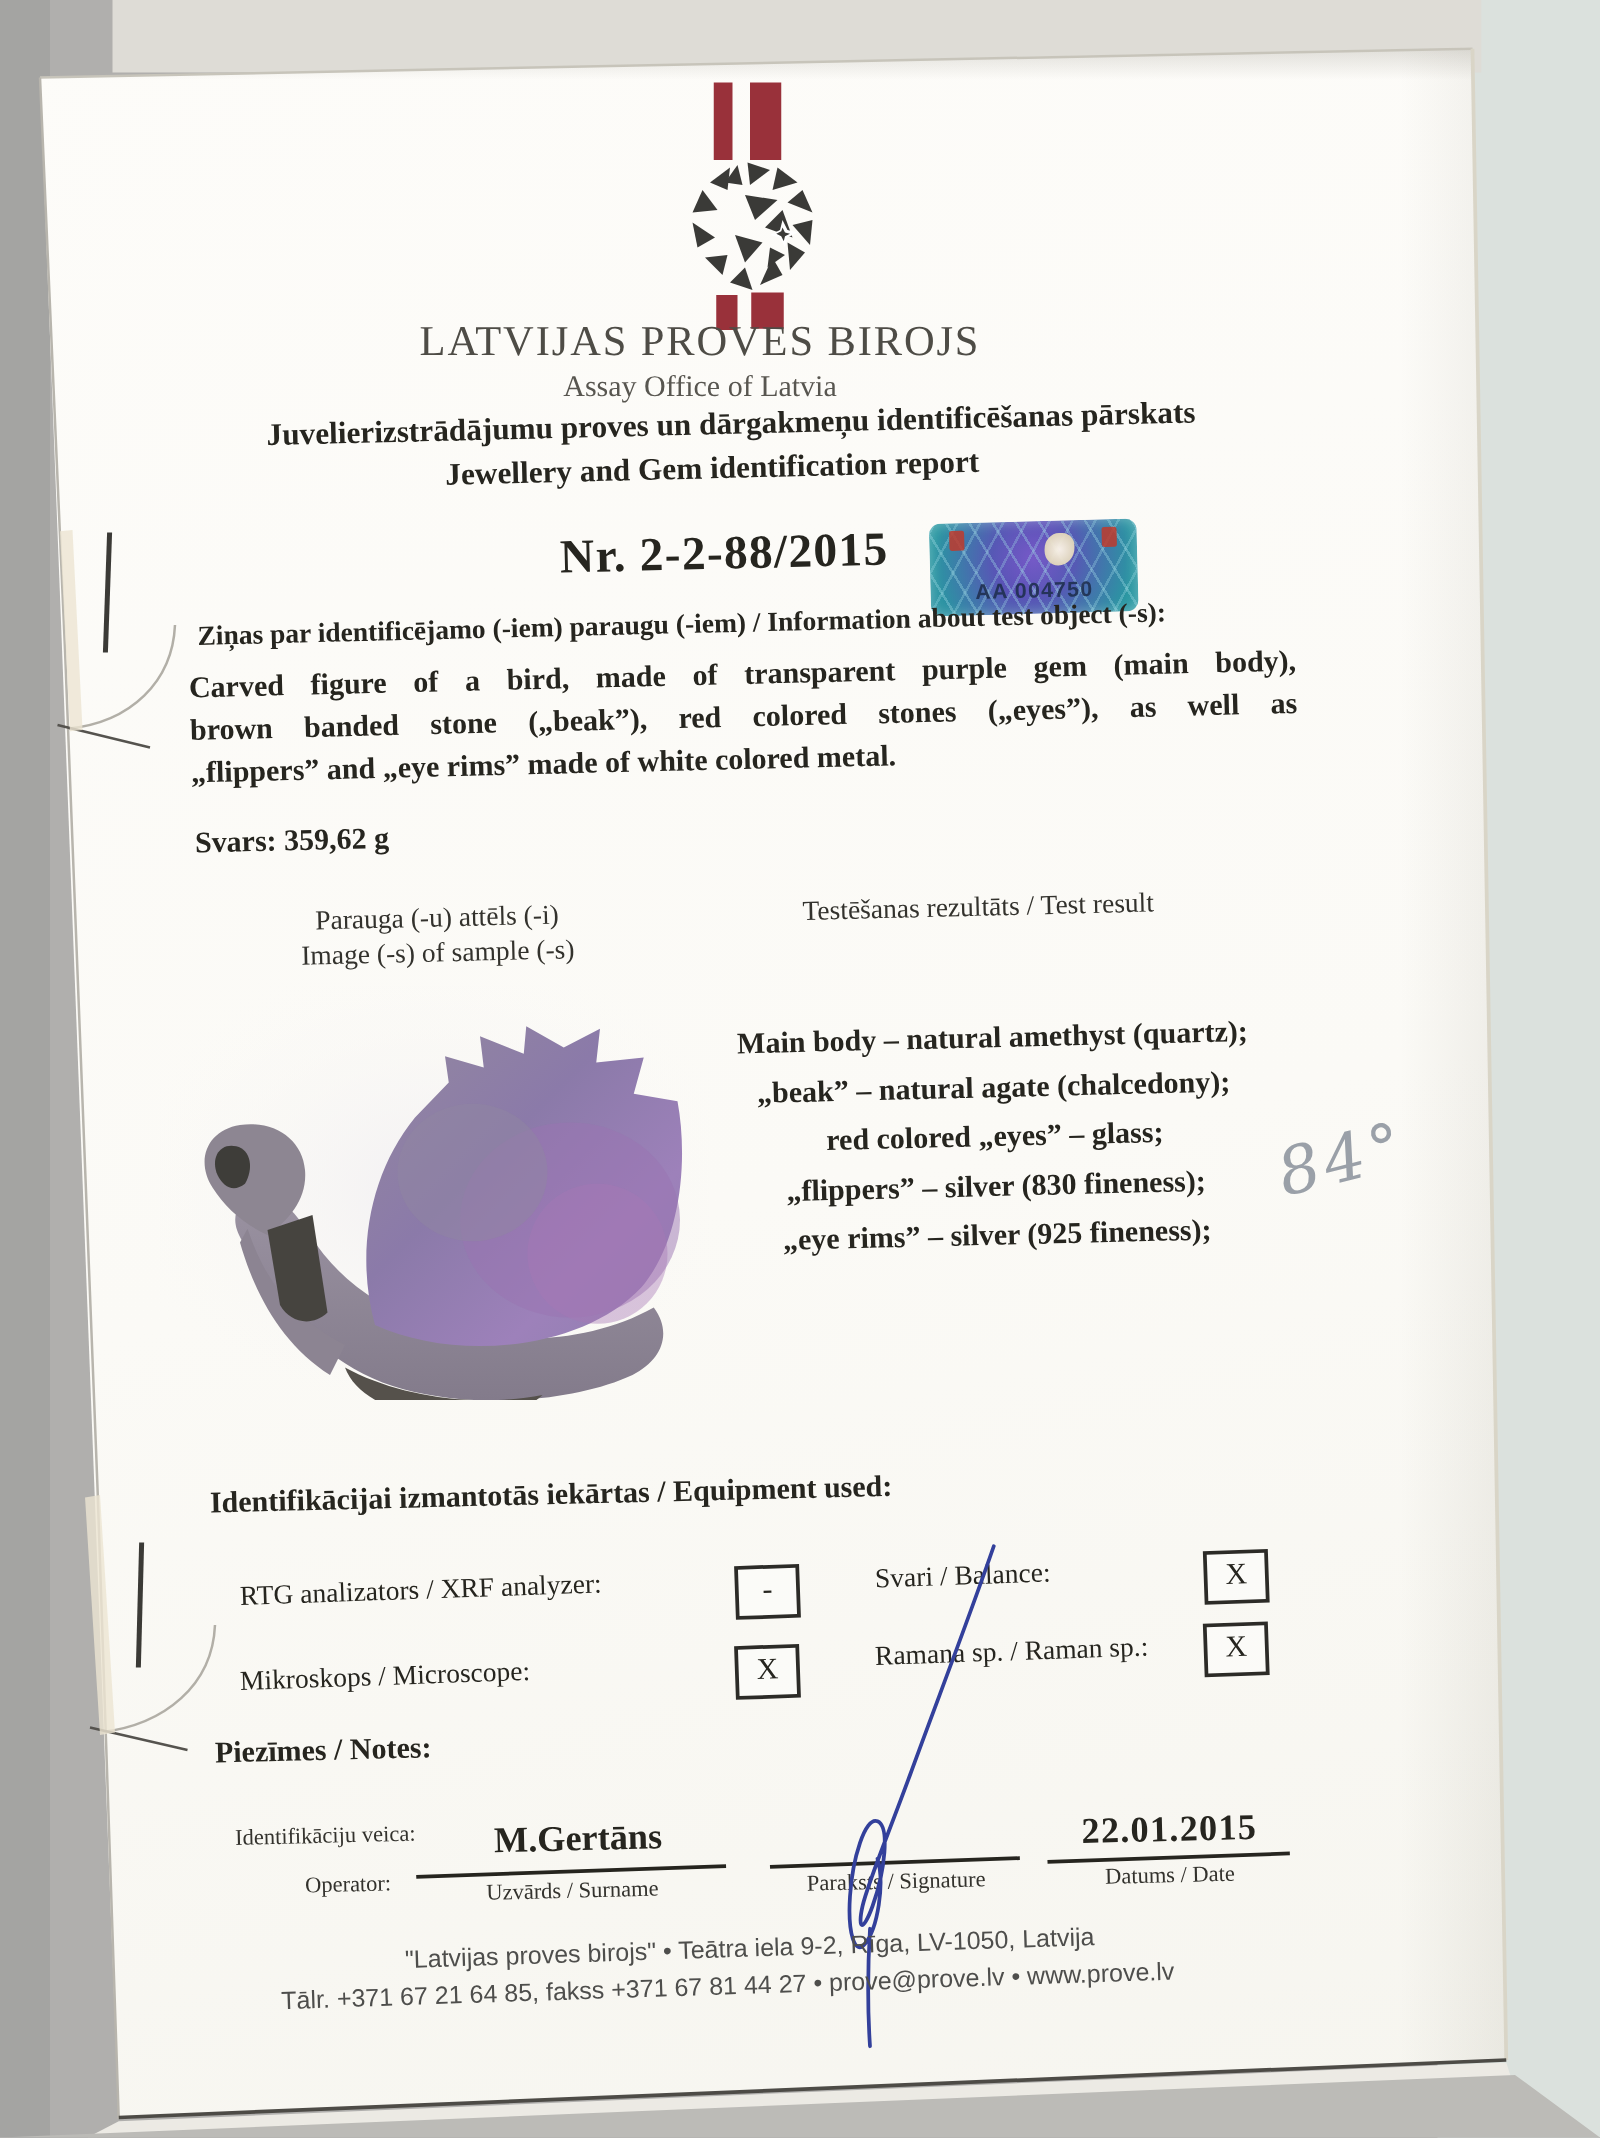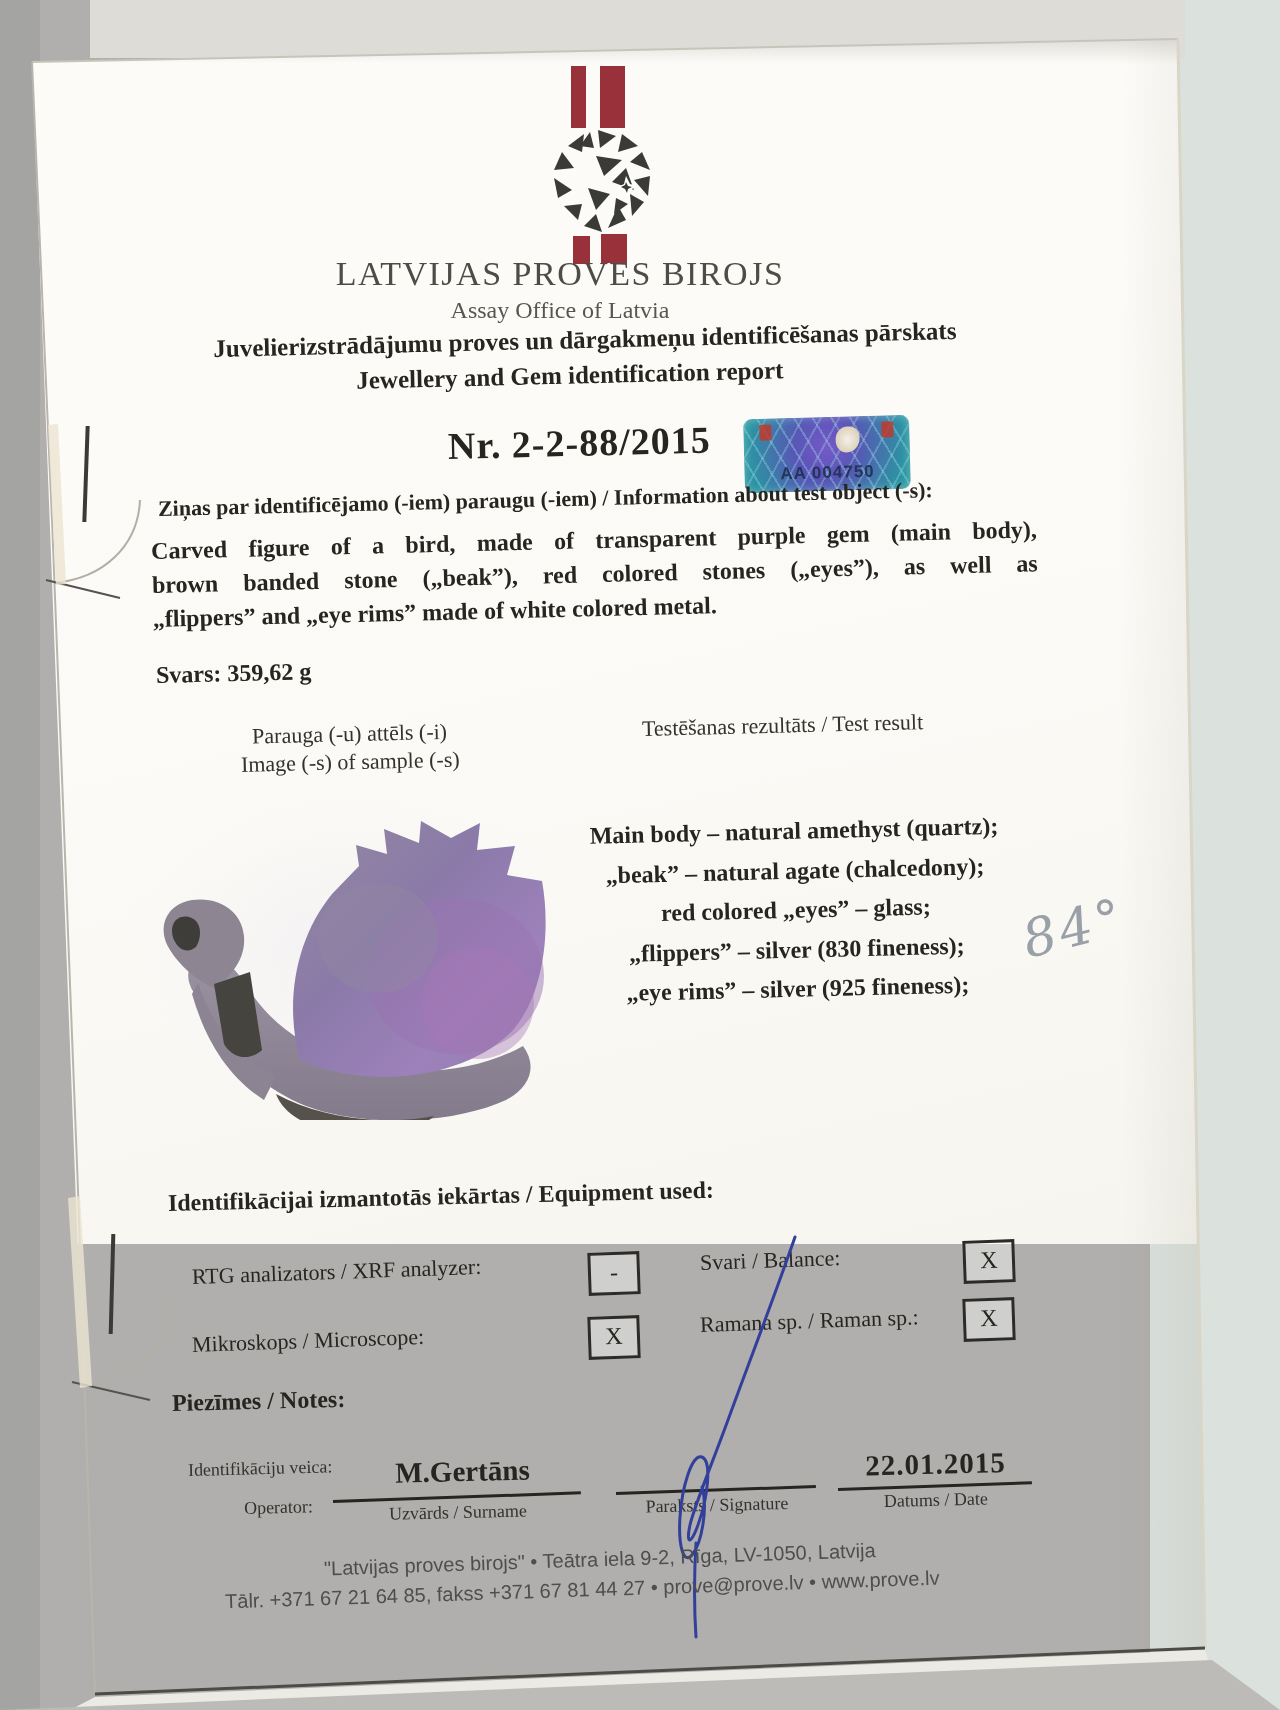--- a/index.html
+++ b/index.html
@@ -19,21 +19,21 @@
   .bg-left{left:0;top:0;width:40px;height:1710px;background:#a4a4a2;}
   .bg-right{left:1150px;top:0;width:130px;height:1710px;background:#dbe1dd;}
   .bg-topsheet{left:90px;top:0;width:1095px;height:58px;background:#dedcd6;}
   .bg-bottomsheet{left:0;top:0;width:1280px;height:1710px;background:#eceae4;
     clip-path:polygon(95px 1697px,1205px 1650px,1212px 1672px,70px 1710px);}
   .bg-bottomgray{left:0;top:0;width:1280px;height:1710px;background:#bcbbb7;
     clip-path:polygon(98px 1706px,1212px 1660px,1280px 1710px,0px 1710px);}
 
   
   .page{
-    left:0;top:0;width:1280px;height:1244px;
+    left:0;top:0;width:1280px;height:1710px;
     background:linear-gradient(168deg,#fdfcf9 0%,#fbfaf6 55%,#f6f5ef 100%);
     clip-path:polygon(32px 62px,1178px 38px,1205px 1648px,95px 1695px);
   }
   .page-shade-right{left:1120px;top:30px;width:90px;height:1640px;
     background:linear-gradient(to right,rgba(0,0,0,0) 0%,rgba(110,105,85,.10) 100%);}
   .page-shade-top{left:30px;top:38px;width:1150px;height:26px;
     background:linear-gradient(to bottom,rgba(90,85,70,.18),rgba(0,0,0,0));}
 
   .tilt{transform:rotate(-1.4deg);transform-origin:left center;}
 

